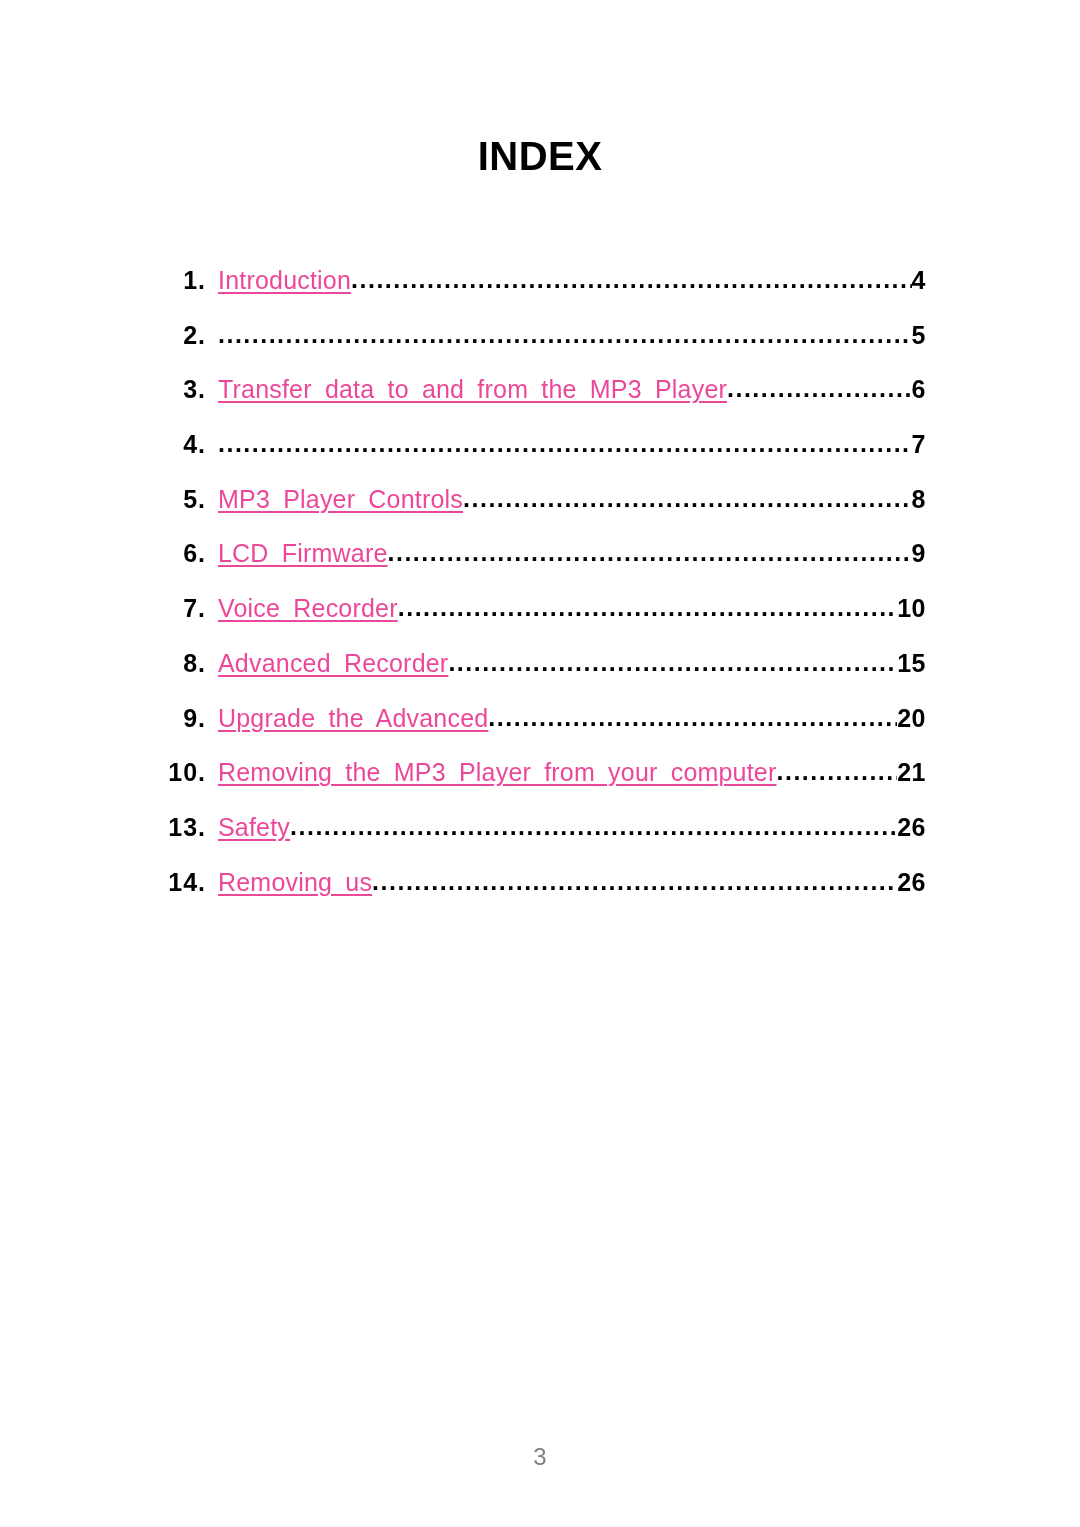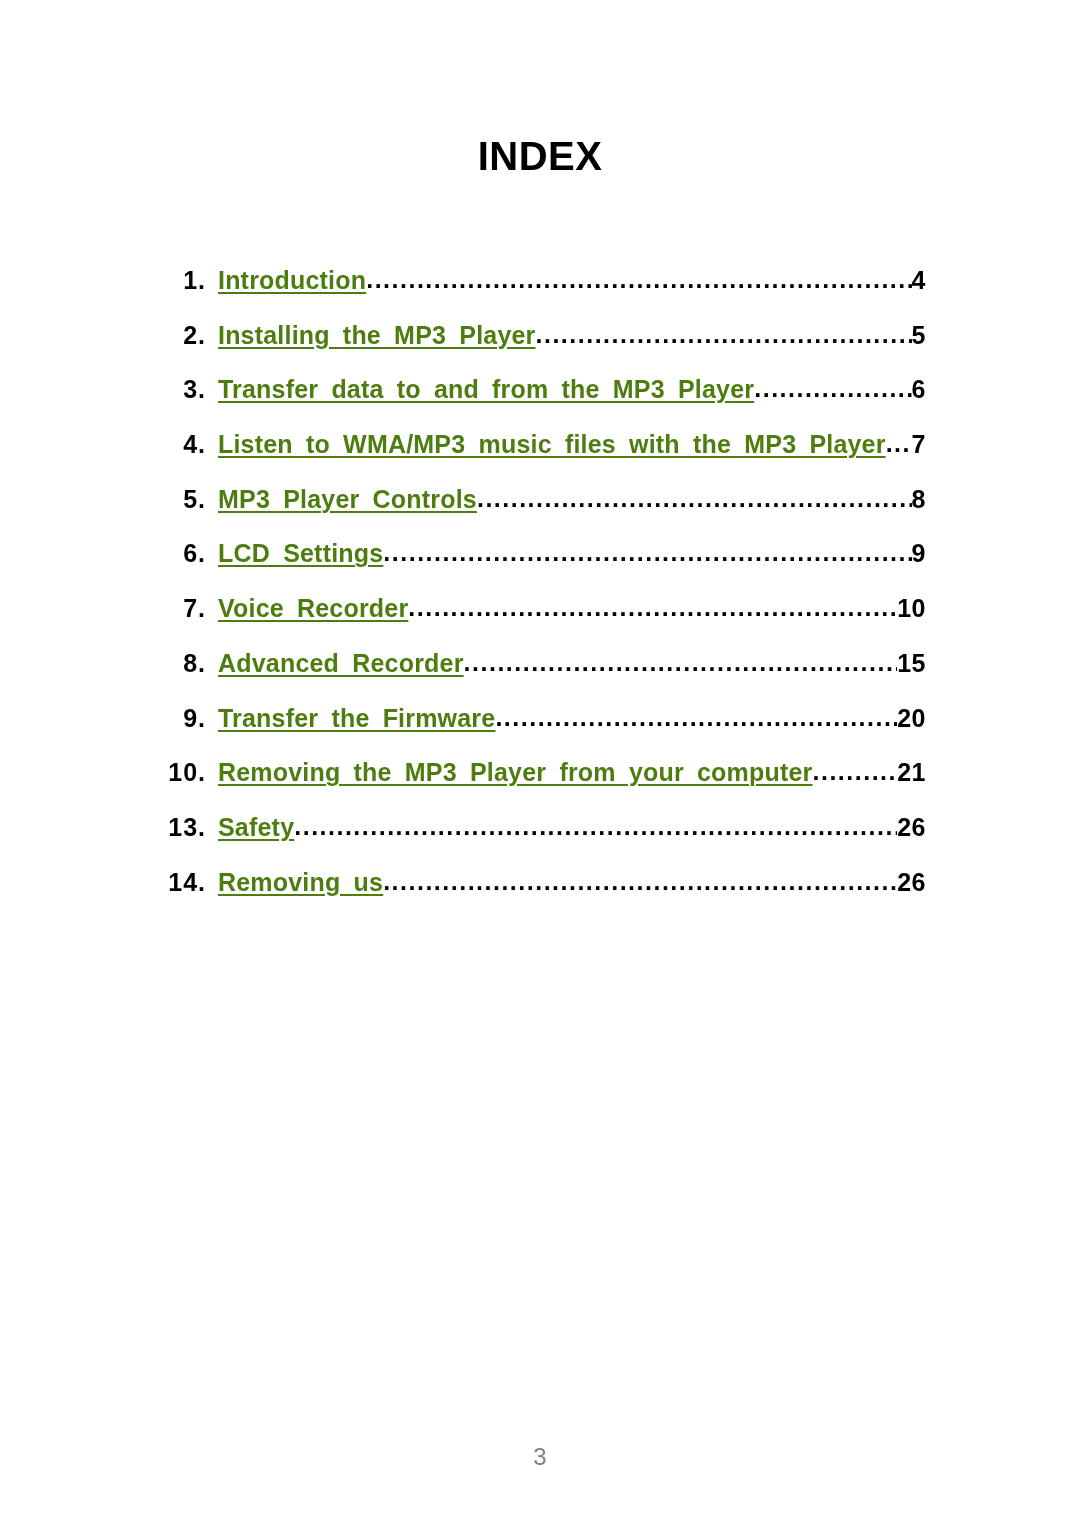--- a/index.html
+++ b/index.html
@@ -63,25 +63,25 @@
     letter-spacing: 1px;
   }
 
   .toc-gap {
     flex: 0 0 auto;
     width: 12px;
   }
 
   .toc-title {
     flex: 0 0 auto;
-    color: #4d7c0f;
+    color: #ec4899;
     text-decoration: underline;
     text-decoration-thickness: 2px;
     text-underline-offset: 3px;
-    font-weight: bold;
+    font-weight: normal;
     word-spacing: 6px;
     letter-spacing: 0.2px;
   }
 
   
   .toc-leader {
     flex: 1 1 auto;
     min-width: 4px;
     overflow: hidden;
     color: #000000;
@@ -126,70 +126,68 @@
       <div class="toc-row">
         <span class="toc-num">1.</span>
         <span class="toc-gap"></span>
         <span class="toc-title">Introduction </span>
         <span class="toc-leader"></span>
         <span class="toc-page">4</span>
       </div>
       <div class="toc-row">
         <span class="toc-num">2.</span>
         <span class="toc-gap"></span>
-        <span class="toc-title">Installing the MP3 Player</span>
         <span class="toc-leader"></span>
         <span class="toc-page">5</span>
       </div>
       <div class="toc-row">
         <span class="toc-num">3.</span>
         <span class="toc-gap"></span>
         <span class="toc-title">Transfer data to and from the MP3 Player</span>
         <span class="toc-leader"></span>
         <span class="toc-page">6</span>
       </div>
       <div class="toc-row">
         <span class="toc-num">4.</span>
         <span class="toc-gap"></span>
-        <span class="toc-title">Listen to WMA/MP3 music files with the MP3 Player</span>
         <span class="toc-leader"></span>
         <span class="toc-page">7</span>
       </div>
       <div class="toc-row">
         <span class="toc-num">5.</span>
         <span class="toc-gap"></span>
         <span class="toc-title">MP3 Player Controls</span>
         <span class="toc-leader"></span>
         <span class="toc-page">8</span>
       </div>
       <div class="toc-row">
         <span class="toc-num">6.</span>
         <span class="toc-gap"></span>
-        <span class="toc-title">LCD Settings </span>
+        <span class="toc-title">LCD Firmware </span>
         <span class="toc-leader"></span>
         <span class="toc-page">9</span>
       </div>
       <div class="toc-row">
         <span class="toc-num">7.</span>
         <span class="toc-gap"></span>
         <span class="toc-title">Voice Recorder</span>
         <span class="toc-leader"></span>
         <span class="toc-page">10</span>
       </div>
       <div class="toc-row">
         <span class="toc-num">8.</span>
         <span class="toc-gap"></span>
         <span class="toc-title">Advanced Recorder</span>
         <span class="toc-leader"></span>
         <span class="toc-page">15</span>
       </div>
       <div class="toc-row">
         <span class="toc-num">9.</span>
         <span class="toc-gap"></span>
-        <span class="toc-title">Transfer the Firmware</span>
+        <span class="toc-title">Upgrade the Advanced</span>
         <span class="toc-leader"></span>
         <span class="toc-page">20</span>
       </div>
       <div class="toc-row">
         <span class="toc-num">10.</span>
         <span class="toc-gap"></span>
         <span class="toc-title">Removing the MP3 Player from your computer</span>
         <span class="toc-leader"></span>
         <span class="toc-page">21</span>
       </div>

